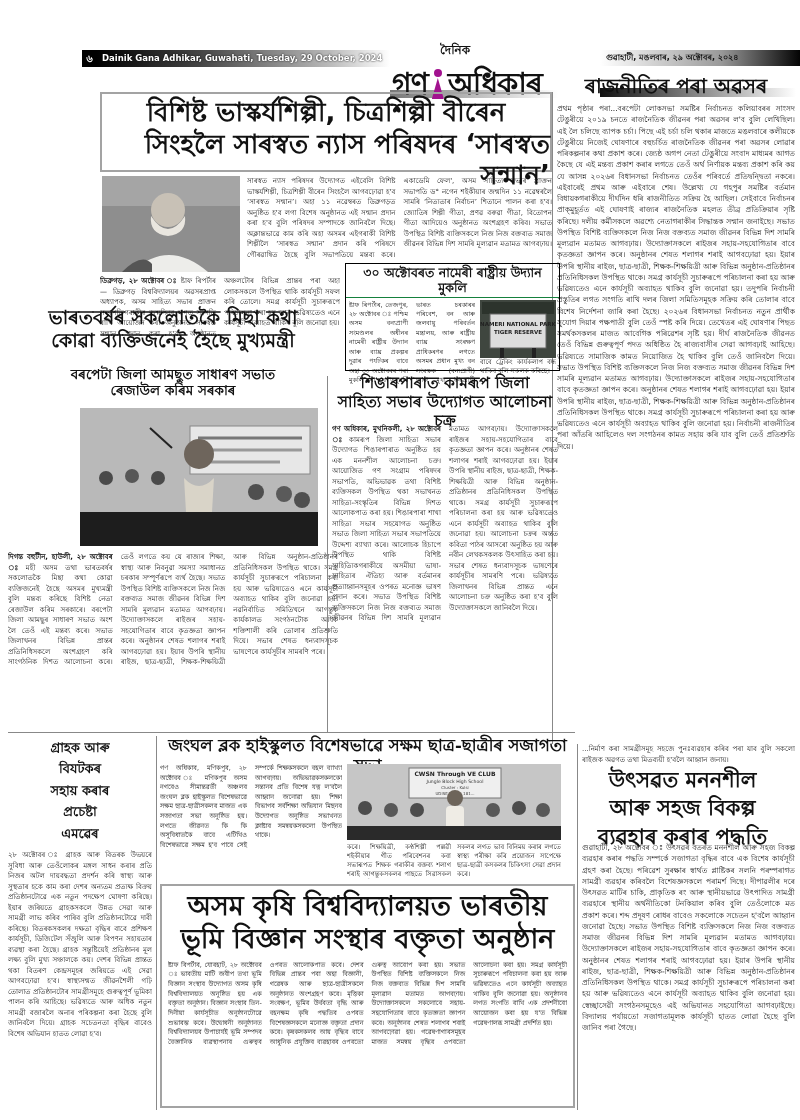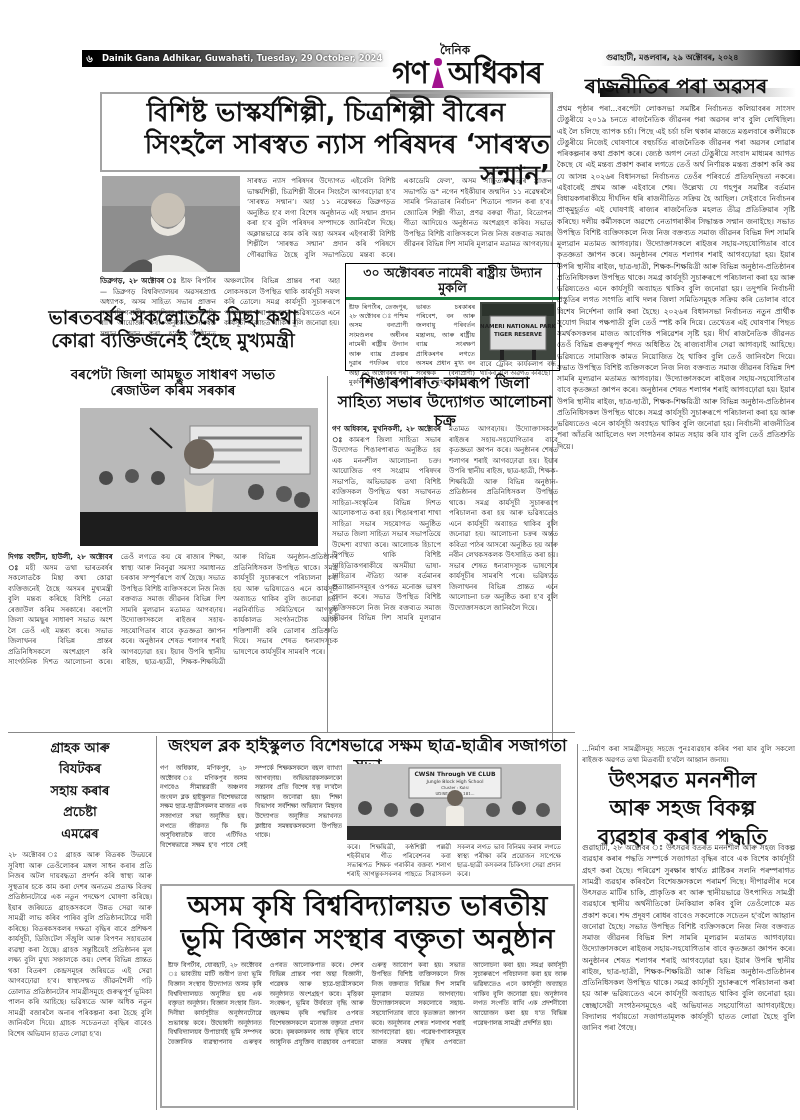--- a/index.html
+++ b/index.html
@@ -14,21 +14,21 @@
               color:#fff;font-size:8.5px;font-weight:bold;line-height:17px;padding-left:5px;
               text-shadow:0 0 2px #000;white-space:nowrap;overflow:hidden;}
   .strip-right{left:600px;top:50px;width:196px;height:16px;
                background:linear-gradient(to right,#fff 0%,#999 60%,#000 100%);
                color:#111;font-size:8px;font-weight:bold;line-height:16px;padding-left:6px;
                white-space:nowrap;overflow:hidden;}
   .shadowbar-c{left:390px;top:90px;width:168px;height:8px;background:linear-gradient(to right,#777,#fff);}
   .shadowbar-r{left:600px;top:88px;width:196px;height:9px;background:linear-gradient(to right,#111,#fff);}
   .nameplate{left:392px;top:44px;width:200px;text-align:left;line-height:1;}
   .np-top{font-size:12px;font-weight:bold;margin-left:48px;}
-  .np-main{display:flex;align-items:center;font-size:30px;font-weight:bold;letter-spacing:-1px;margin-top:2px;}
+  .np-main{display:flex;align-items:center;font-size:30px;font-weight:bold;letter-spacing:-1px;margin-top:13px;}
   .logo-person{display:inline-block;width:16px;height:30px;position:relative;margin:0 2px;}
   .logo-person .head{position:absolute;left:4px;top:0;width:8px;height:8px;border-radius:50%;}
   .logo-person .body{position:absolute;left:2px;top:9px;width:12px;height:21px;
                      clip-path:polygon(50% 0,100% 100%,0 100%);}
   
   .rule{background:#888;}
   .headline{font-weight:bold;text-align:center;line-height:1.22;}
   .body-txt{font-size:7px;line-height:1.5;text-align:justify;overflow:hidden;}
   .dateline{font-weight:bold;}
   .boxed{border:2px solid #a3a3a3;box-sizing:border-box;}
@@ -84,36 +84,36 @@
     </svg>
   </div>
 
   <div class="abs body-txt cols2" style="left:247px;top:176px;width:305px;height:94px;">সাৰস্বত ন্যাস পৰিষদৰ উদ্যোগত এইবেলি বিশিষ্ট ভাস্কৰ্যশিল্পী, চিত্ৰশিল্পী বীৰেন সিংহলৈ আগবঢ়োৱা হ'ব ‘সাৰস্বত সন্মান’। অহা ১১ নৱেম্বৰত ডিব্ৰুগড়ত অনুষ্ঠিত হ'ব লগা বিশেষ অনুষ্ঠানত এই সন্মান প্ৰদান কৰা হ'ব বুলি পৰিষদৰ সম্পাদকে জানিবলৈ দিছে। অক্লান্তভাৱে কাম কৰি অহা অসমৰ এইগৰাকী বিশিষ্ট শিল্পীলৈ ‘সাৰস্বত সন্মান’ প্ৰদান কৰি পৰিষদে গৌৰৱান্বিত হৈছে বুলি সভাপতিয়ে মন্তব্য কৰে। একাডেমি ফেল', অসম সাহিত্য সভাৰ প্ৰাক্তন সভাপতি ড° নগেন শইকীয়াৰ জন্মদিন ১১ নৱেম্বৰলৈ সামৰি ‘নিত্যতাৰ নিৰ্বাচন’ শিতানে পালন কৰা হ'ব। জ্যোতিষ শিল্পী গীতা, প্ৰণৱ বৰুৱা গীতা, বিতোপন গীতা আদিয়েও অনুষ্ঠানত অংশগ্ৰহণ কৰিব। সভাত উপস্থিত বিশিষ্ট ব্যক্তিসকলে নিজ নিজ বক্তব্যত সমাজ জীৱনৰ বিভিন্ন দিশ সামৰি মূল্যৱান মতামত আগবঢ়ায়। উদ্যোক্তাসকলে ৰাইজৰ সহায়-সহযোগিতাৰ বাবে কৃতজ্ঞতা জ্ঞাপন কৰে।</div>
 
   <div class="abs body-txt cols2" style="left:100px;top:276px;width:240px;height:92px;">
     <span class="dateline">ডিব্ৰুগড়, ২৮ অক্টোবৰ ঃ</span><span> ষ্টাফ ৰিপৰ্টাৰ — ডিব্ৰুগড় বিশ্ববিদ্যালয়ৰ অৱসৰপ্ৰাপ্ত অধ্যাপক, অসম সাহিত্য সভাৰ প্ৰাক্তন সভাপতিগৰাকীৰ জন্মদিনৰ লগত সংগতি ৰাখি আয়োজন কৰা অনুষ্ঠানত সাৰস্বত সন্মান প্ৰদান কৰা হ'ব। অনুষ্ঠানত অঞ্চলটোৰ বিভিন্ন প্ৰান্তৰ পৰা অহা লোকসকলে উপস্থিত থাকি কাৰ্যসূচী সফল কৰি তোলে। সমগ্ৰ কাৰ্যসূচী সুচাৰুৰূপে পৰিচালনা কৰা হয় আৰু ভৱিষ্যতেও এনে কাৰ্যসূচী অব্যাহত থাকিব বুলি জনোৱা হয়।</span>
   </div>
 
   <div class="abs thinboxed" style="left:345px;top:263px;width:215px;height:108px;">
-    <div class="headline" style="font-size:12.5px;border-bottom:3px solid #15803d;padding:1px 2px;">৩০ অক্টোবৰত নামেৰী ৰাষ্ট্ৰীয় উদ্যান মুকলি</div>
+    <div class="headline" style="font-size:12.5px;border-bottom:1px solid #15803d;padding:1px 2px;">৩০ অক্টোবৰত নামেৰী ৰাষ্ট্ৰীয় উদ্যান মুকলি</div>
     <div style="display:flex;gap:5px;padding:2px 3px;">
       <div class="body-txt cols2" style="width:128px;height:86px;font-size:6.3px;">ষ্টাফ ৰিপৰ্টাৰ, তেজপুৰ, ২৮ অক্টোবৰ ঃ পশ্চিম অসম বন্যপ্ৰাণী সংমণ্ডলৰ অধীনৰ নামেৰী ৰাষ্ট্ৰীয় উদ্যান আৰু ব্যাঘ্ৰ প্ৰকল্পৰ দুৱাৰ পৰ্যটকৰ বাবে অহা ৩০ অক্টোবৰৰ পৰা মুকলি কৰা হ'ব। তদুপৰি ভাৰত চৰকাৰৰ পৰিবেশ, বন আৰু জলবায়ু পৰিবৰ্তন মন্ত্ৰালয়, আৰু ৰাষ্ট্ৰীয় ব্যাঘ্ৰ সংৰক্ষণ প্ৰাধিকৰণৰ লগতে অসমৰ প্ৰধান মুখ্য বন সংৰক্ষক (বন্যপ্ৰাণী) আৰু মুখ্য বন্যপ্ৰাণী ৱাৰ্ডেনৰ নিৰ্দেশাৱলী অনুসৰি, অতি সাতুৰে মৰঙললৈ পৰ্যটকক অনুমতি দিয়া হ'ব।</div>
       <div style="width:76px;">
         <div class="photo" style="width:76px;height:58px;">
           <svg width="76" height="58" viewBox="0 0 76 58">
             <rect width="76" height="58" fill="#3f463f"></rect>
             <rect x="2" y="2" width="72" height="12" fill="#2c332c"></rect>
             <rect x="10" y="14" width="56" height="34" fill="#ddd" stroke="#666"></rect>
             <text x="38" y="26" text-anchor="middle" font-size="5.5" fill="#222" font-weight="bold">NAMERI NATIONAL PARK</text>
             <text x="38" y="34" text-anchor="middle" font-size="5.5" fill="#222" font-weight="bold">TIGER RESERVE</text>
             <rect x="20" y="48" width="4" height="10" fill="#222"></rect>
             <rect x="52" y="48" width="4" height="10" fill="#222"></rect>
           </svg>
         </div>
-        <div class="caption" style="height:24px;">বাবে ট্ৰেকিং কাৰ্যকলাপ বন্ধ থাকিব বুলি অৱগত কৰিছে।</div>
+        <div class="caption" style="height:24px;">বাবে ট্ৰেকিং কাৰ্যকলাপ বন্ধ থাকিব বুলি সকলক কৰিছে।</div>
       </div>
     </div>
   </div>
 
   <div class="abs headline" style="left:8px;top:306px;width:330px;font-size:19px;text-align:center;">
     <div>ভাৰতবৰ্ষৰ সকলোতকৈ মিছা কথা</div>
     <div>কোৱা ব্যক্তিজনেই হৈছে মুখ্যমন্ত্ৰী</div>
   </div>
   <div class="abs headline" style="left:8px;top:366px;width:330px;font-size:13.5px;">
     <div>বৰপেটা জিলা আমছুত সাধাৰণ সভাত</div>

